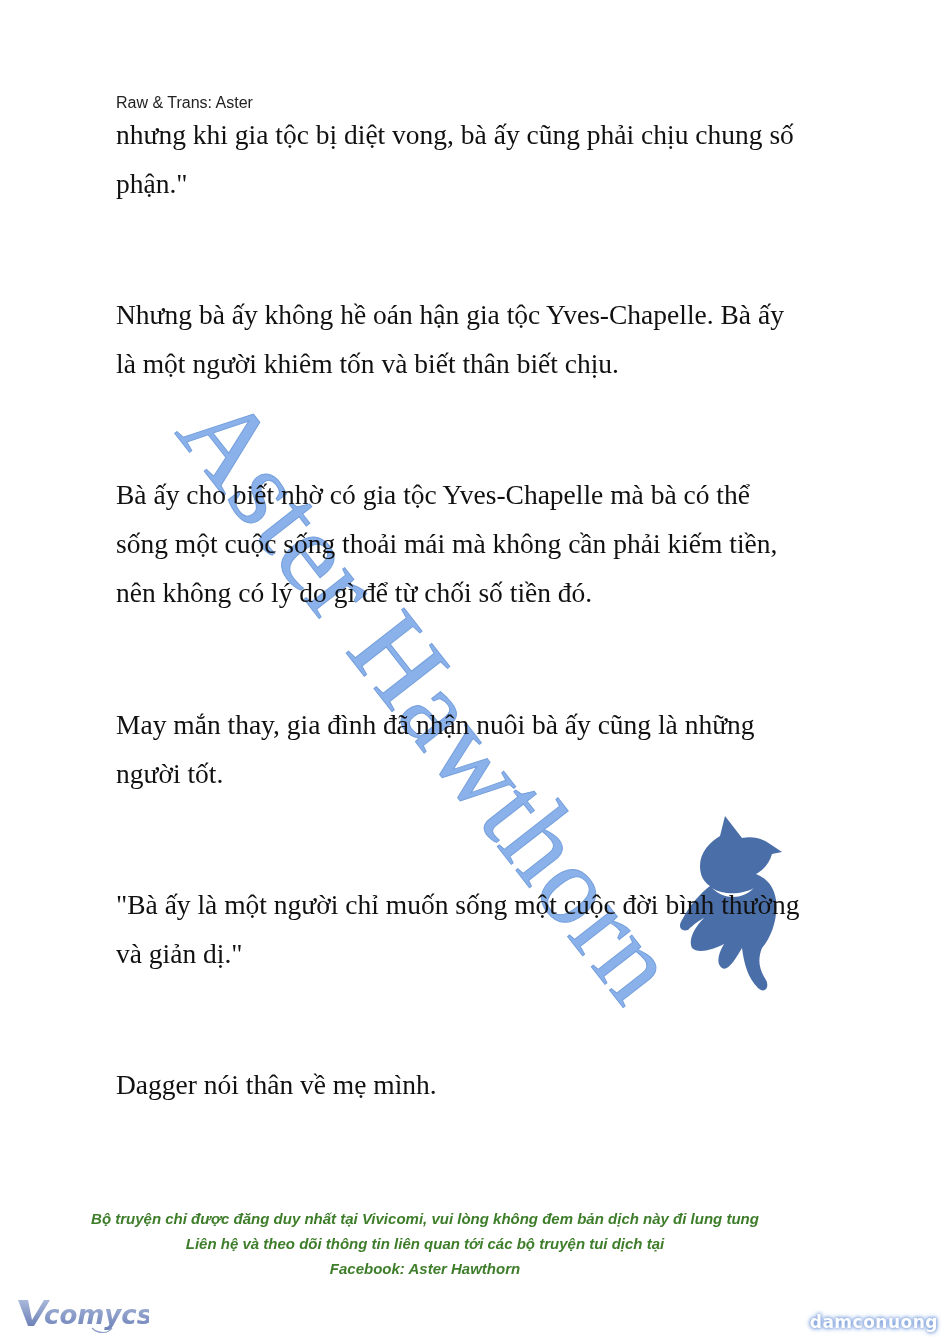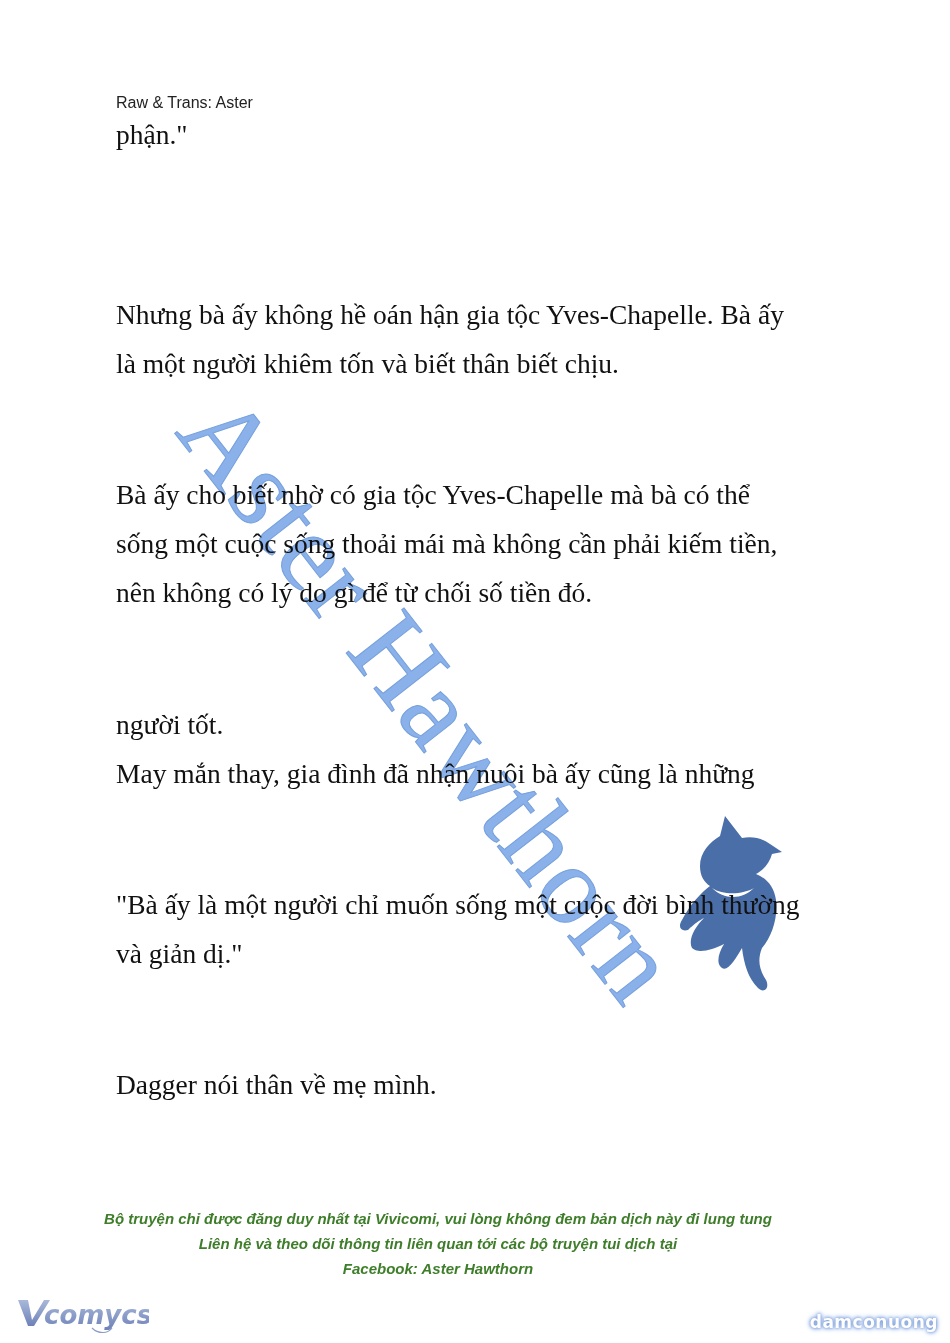--- a/index.html
+++ b/index.html
@@ -63,21 +63,21 @@
     }
     .para {
       position: absolute;
       left: 0;
       font-size: 27.5px;
       line-height: 49px;
       white-space: nowrap;
     }
     .footer {
       position: absolute;
-      left: 17px;
+      left: 4px;
       width: 842px;
       top: 1206px;
       text-align: center;
       font-family: "Liberation Sans", "DejaVu Sans", sans-serif;
       font-style: italic;
       font-weight: bold;
       font-size: 15px;
       line-height: 25px;
       color: #3E7D2A;
       z-index: 3;
@@ -135,34 +135,35 @@
       C 92 62, 98 54, 100 46
       L 110 44
       L 98 36
       C 90 30, 80 28, 70 30
       Z"></path>
     <path fill="#ffffff" d="M 40 80 C 52 92, 70 92, 82 80 C 72 86, 52 88, 40 80 Z"></path>
   </svg>
 
   <div class="content">
     <div class="para" style="top:0px;">
+      <div>nhưng khi gia tộc bị diệt vong, bà ấy cũng phải chịu chung số</div>
       <div>phận."</div>
     </div>
     <div class="para" style="top:180px;">
       <div>Nhưng bà ấy không hề oán hận gia tộc Yves-Chapelle. Bà ấy</div>
       <div>là một người khiêm tốn và biết thân biết chịu.</div>
     </div>
     <div class="para" style="top:360px;">
       <div>Bà ấy cho biết nhờ có gia tộc Yves-Chapelle mà bà có thể</div>
       <div>sống một cuộc sống thoải mái mà không cần phải kiếm tiền,</div>
       <div>nên không có lý do gì để từ chối số tiền đó.</div>
     </div>
     <div class="para" style="top:590px;">
+      <div>May mắn thay, gia đình đã nhận nuôi bà ấy cũng là những</div>
       <div>người tốt.</div>
-      <div>May mắn thay, gia đình đã nhận nuôi bà ấy cũng là những</div>
     </div>
     <div class="para" style="top:770px;">
       <div>"Bà ấy là một người chỉ muốn sống một cuộc đời bình thường</div>
       <div>và giản dị."</div>
     </div>
     <div class="para" style="top:950px;">
       <div>Dagger nói thân về mẹ mình.</div>
     </div>
   </div>
 

